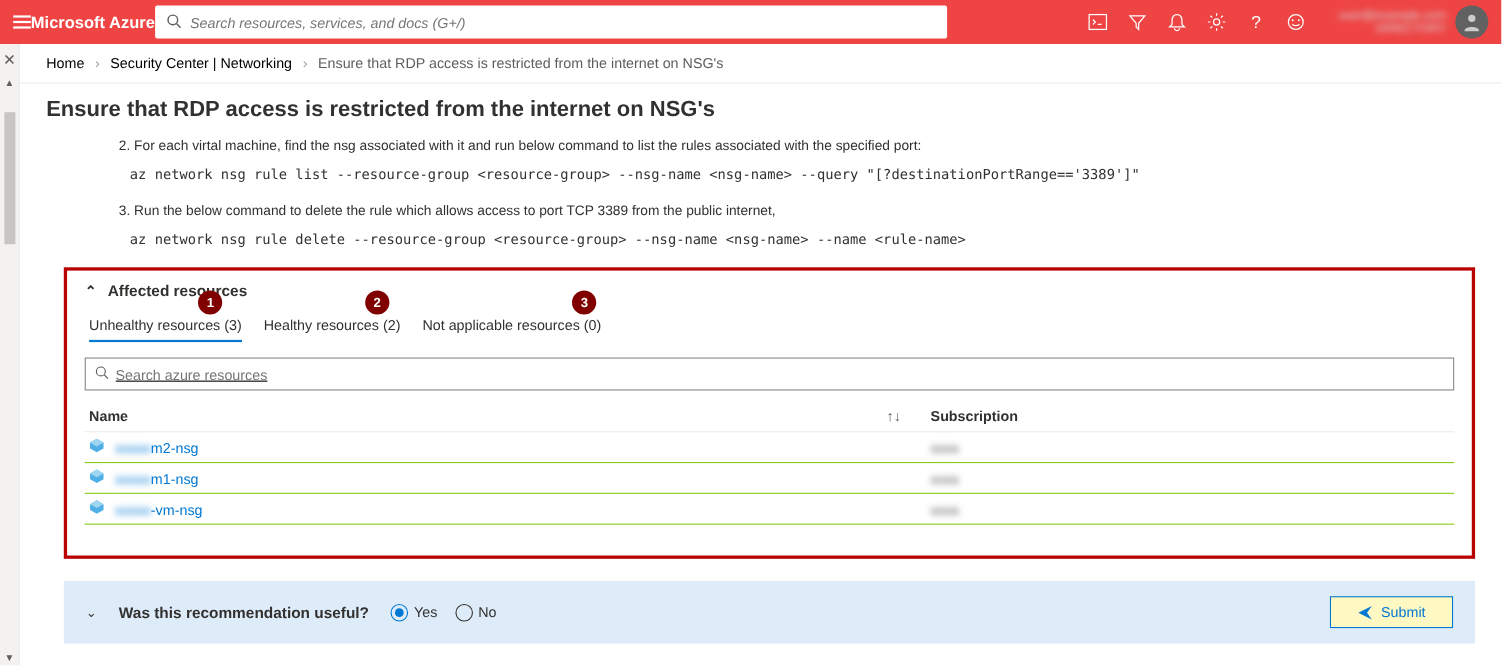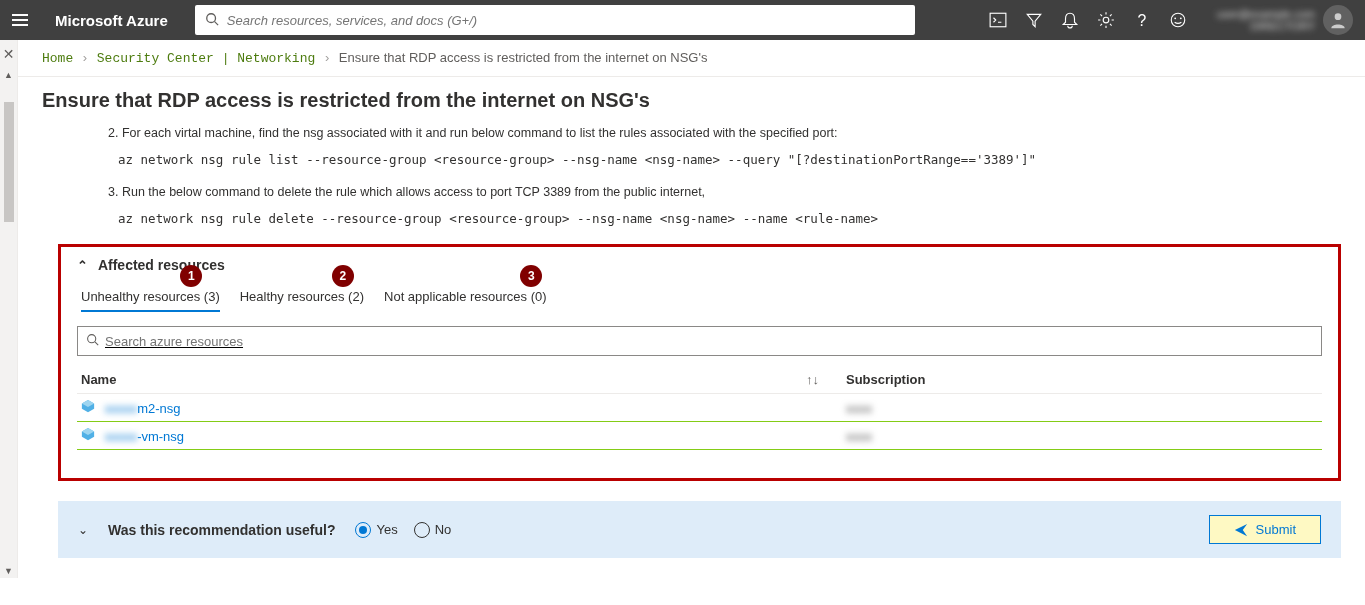--- a/index.html
+++ b/index.html
@@ -1,19 +1,19 @@
 <!DOCTYPE html>
 <html><head>
   <meta charset="utf-8">
   <style>
     * { box-sizing: border-box; margin: 0; padding: 0; }
     body { font-family: 'Segoe UI', -apple-system, sans-serif; font-size: 13px; color: #323130; background: #fff; }
     
     
-    .topbar { background: #404040; height: 40px; display: flex; align-items: center; padding: 0 12px; gap: 27px; }
+    .topbar { background: #ef4444; height: 40px; display: flex; align-items: center; padding: 0 12px; gap: 0; }
     .hamburger { color: #fff; cursor: pointer; display: flex; flex-direction: column; gap: 3px; }
     .hamburger span { width: 16px; height: 2px; background: #fff; }
     .brand { color: #fff; font-weight: 600; font-size: 15px; }
     .search-wrap { flex: 1; max-width: 720px; background: #fff; height: 30px; display: flex; align-items: center; padding: 0 10px; border-radius: 2px; }
     .search-icon { color: #605e5c; margin-right: 8px; }
     .search-input { flex: 1; border: none; outline: none; font-size: 13px; font-style: italic; color: #605e5c; }
     .topbar-icons { display: flex; gap: 18px; margin-left: auto; align-items: center; }
     .topbar-icon { color: #fff; width: 18px; height: 18px; display: flex; align-items: center; justify-content: center; cursor: pointer; }
     .account { display: flex; align-items: center; gap: 8px; padding-left: 12px; }
     .account-text { color: #d6d6d6; font-size: 11px; line-height: 1.1; text-align: right; filter: blur(3px); }
@@ -25,21 +25,21 @@
     .scrollgutter { width: 18px; background: #f3f2f1; display: flex; flex-direction: column; align-items: center; border-right: 1px solid #edebe9; }
     .sg-close { font-size: 14px; color: #605e5c; padding: 6px 0; cursor: pointer; }
     .sg-up, .sg-down { font-size: 9px; color: #605e5c; padding: 2px 0; cursor: pointer; }
     .sg-thumb { width: 10px; background: #c8c6c4; height: 120px; margin-top: 20px; }
     .sg-track { flex: 1; }
 
     .main { flex: 1; }
 
     
     .breadcrumb { padding: 10px 24px; font-size: 13px; color: #605e5c; border-bottom: 1px solid #edebe9; }
-    .breadcrumb a { color: #4d7c0f; text-decoration: none; font-family: Liberation Mono, monospace; }
+    .breadcrumb a { color: #000000; text-decoration: none; }
     .breadcrumb .sep { margin: 0 6px; color: #a19f9d; }
 
     .page-title { font-size: 20px; font-weight: 600; padding: 12px 24px 8px; }
 
     .content { padding: 0 60px 0 90px; }
 
     .step { font-size: 12.5px; color: #323130; margin: 6px 0; }
     .cmd { font-family: Consolas, monospace; font-size: 12.5px; margin: 12px 0 18px 10px; white-space: pre; }
 
     
@@ -218,20 +218,31 @@
           <div class="col-sub">Subscription</div>
         </div>
 
         <div class="trow">
           <div class="col-name">
             <span class="res-icon"><svg viewBox="0 0 16 16">
                   <polygon points="8,1 15,5 15,11 8,15 1,11 1,5" fill="#50b0e6"></polygon>
                   <polygon points="8,1 15,5 8,9 1,5" fill="#9ed5f0"></polygon>
                 </svg></span>
             <span class="res-link"><span class="blurpart">xxxxx</span><span>m2-nsg</span></span>
+          </div>
+          <div class="col-sort"></div>
+          <div class="col-sub blurred">xxxx</div>
+        </div>
+        <div class="trow">
+          <div class="col-name">
+            <span class="res-icon"><svg viewBox="0 0 16 16">
+                  <polygon points="8,1 15,5 15,11 8,15 1,11 1,5" fill="#50b0e6"></polygon>
+                  <polygon points="8,1 15,5 8,9 1,5" fill="#9ed5f0"></polygon>
+                </svg></span>
+            <span class="res-link"><span class="blurpart">xxxxx</span><span>m1-nsg</span></span>
           </div>
           <div class="col-sort"></div>
           <div class="col-sub blurred">xxxx</div>
         </div>
         <div class="trow">
           <div class="col-name">
             <span class="res-icon"><svg viewBox="0 0 16 16">
                   <polygon points="8,1 15,5 15,11 8,15 1,11 1,5" fill="#50b0e6"></polygon>
                   <polygon points="8,1 15,5 8,9 1,5" fill="#9ed5f0"></polygon>
                 </svg></span>

